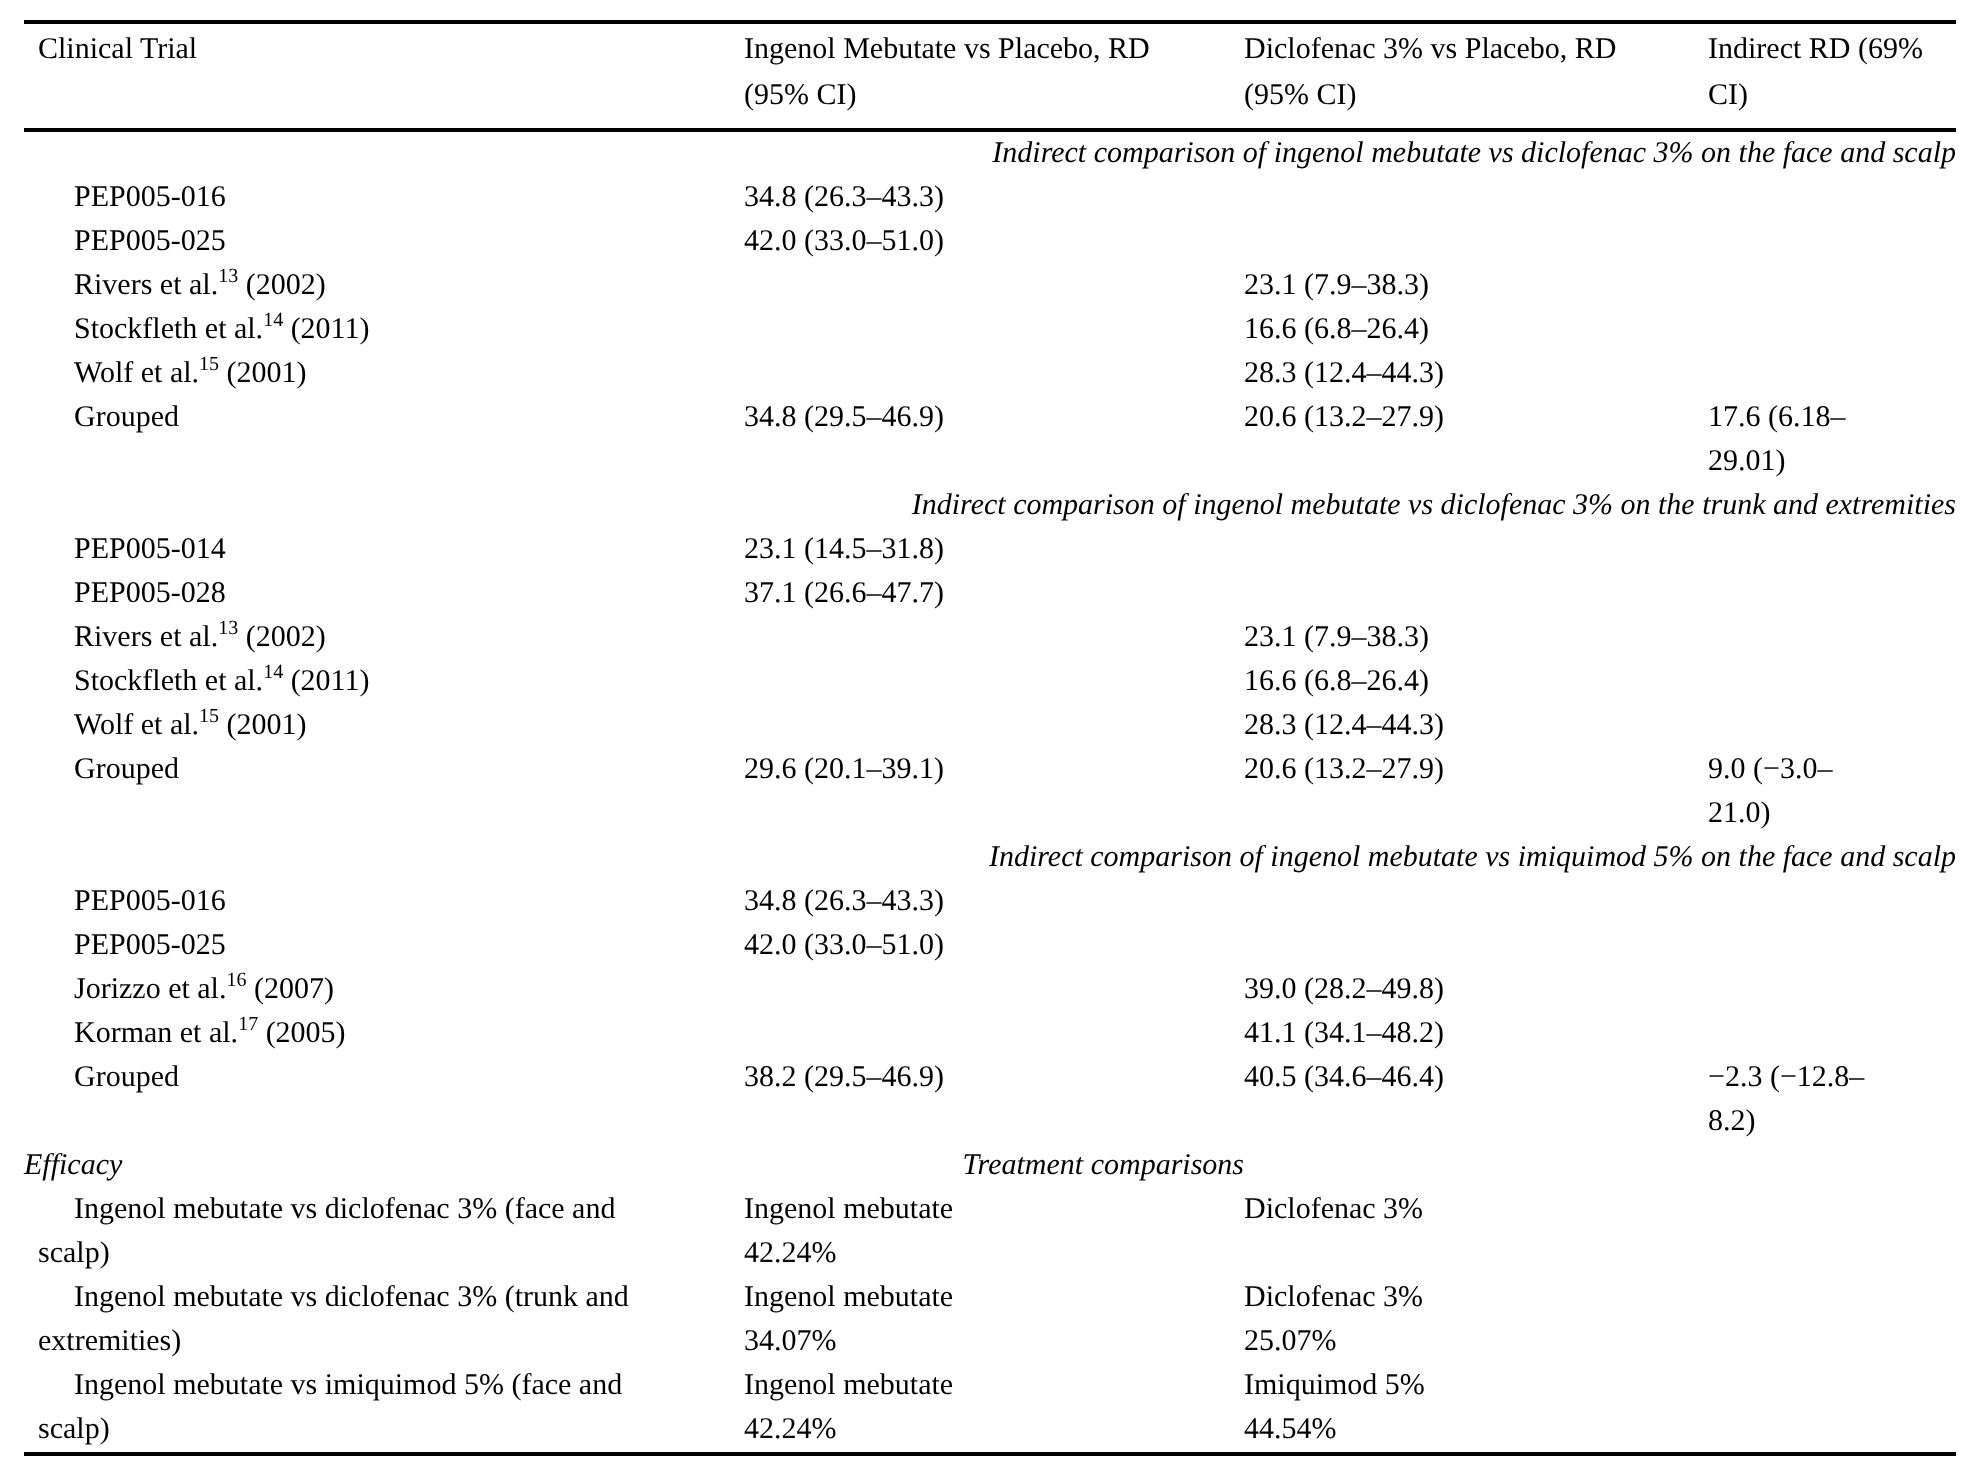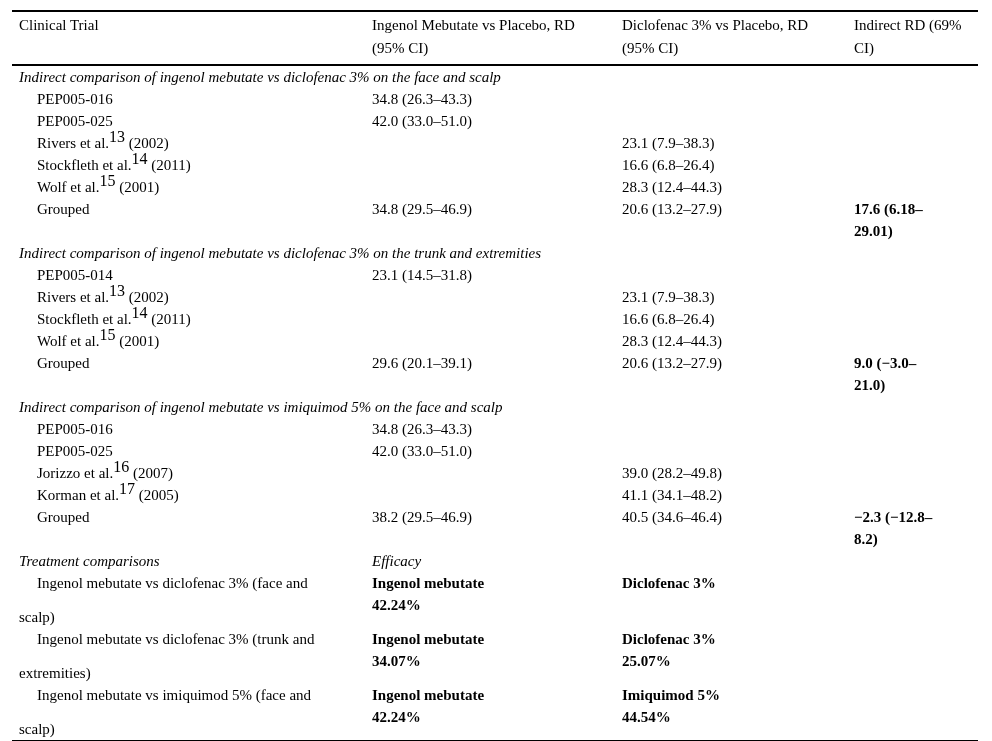--- a/index.html
+++ b/index.html
@@ -29,36 +29,37 @@
     border-bottom: 2.5px solid #000;
   }
   .th { line-height: 23px; }
   .th.c1 { padding-left: 7px; }
   .hl { display: block; }
   .tbody { line-height: 22px; }
   .section-title {
     font-style: italic;
     padding-left: 7px;
     line-height: 22px;
+    text-align: right;
   }
   .t {
     display: grid;
     grid-template-columns: 360px 250px 232px 1fr;
     align-items: start;
     min-height: 22px;
   }
   .cell { line-height: 22px; }
   .cell.c1 { padding-left: 7px; text-indent: 18px; }
   .cell.c4 { padding-right: 6px; }
-  .line { display: block; font-weight: bold; }
+  .line { display: block; }
   .ind1 { display: block; text-indent: 18px; }
-  .noind { display: block; text-indent: 0; margin-top: 12px; }
+  .noind { display: block; text-indent: 0; }
   .italic { font-style: italic; }
   sup.cite {
-    font-size: 16px;
+    font-size: 10px;
     line-height: 0;
     vertical-align: super;
   }
 </style>
 </head>
 <body>
 
 <div class="paper-table">
 
   <div class="thead">
@@ -125,20 +126,26 @@
 
     <div class="section-title">Indirect comparison of ingenol mebutate vs diclofenac 3% on the trunk and extremities</div>
 
     <div class="t">
       <div class="cell c1"><span>PEP005-014</span></div>
       <div class="cell c2">23.1 (14.5–31.8)</div>
       <div class="cell c3"></div>
       <div class="cell c4"></div>
     </div>
     <div class="t">
+      <div class="cell c1"><span>PEP005-028</span></div>
+      <div class="cell c2">37.1 (26.6–47.7)</div>
+      <div class="cell c3"></div>
+      <div class="cell c4"></div>
+    </div>
+    <div class="t">
       <div class="cell c1"><span>Rivers et al.</span><sup class="cite">13</sup><span> (2002)</span></div>
       <div class="cell c2"></div>
       <div class="cell c3">23.1 (7.9–38.3)</div>
       <div class="cell c4"></div>
     </div>
     <div class="t">
       <div class="cell c1"><span>Stockfleth et al.</span><sup class="cite">14</sup><span> (2011)</span></div>
       <div class="cell c2"></div>
       <div class="cell c3">16.6 (6.8–26.4)</div>
       <div class="cell c4"></div>
@@ -189,22 +196,22 @@
       <div class="cell c1"><span>Grouped</span></div>
       <div class="cell c2">38.2 (29.5–46.9)</div>
       <div class="cell c3">40.5 (34.6–46.4)</div>
       <div class="cell c4">
         <span class="line">−2.3 (−12.8–</span>
         <span class="line">8.2)</span>
       </div>
     </div>
 
     <div class="t">
+      <div class="cell italic">Efficacy</div>
       <div class="cell section-title" style="padding-left:7px; text-indent:0;">Treatment comparisons</div>
-      <div class="cell italic">Efficacy</div>
       <div class="cell"></div>
       <div class="cell"></div>
     </div>
 
     <div class="t">
       <div class="cell c1" style="text-indent:0;">
         <span class="ind1">Ingenol mebutate vs diclofenac 3% (face and</span>
         <span class="noind">scalp)</span>
       </div>
       <div class="cell c2">

